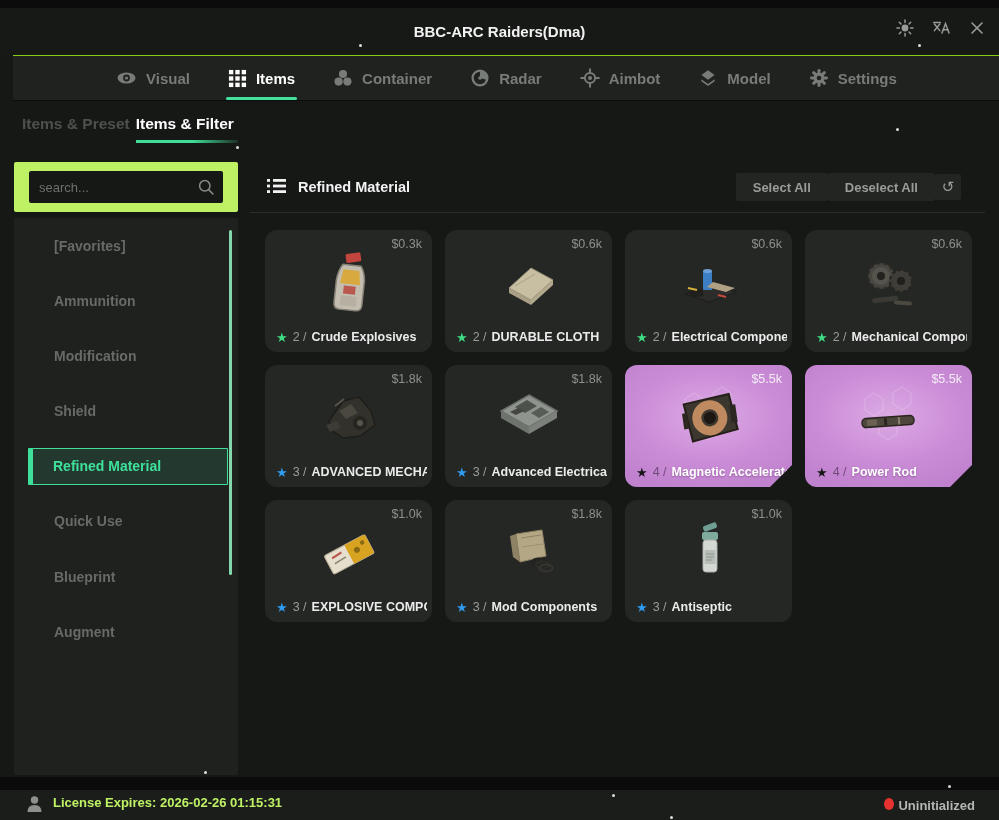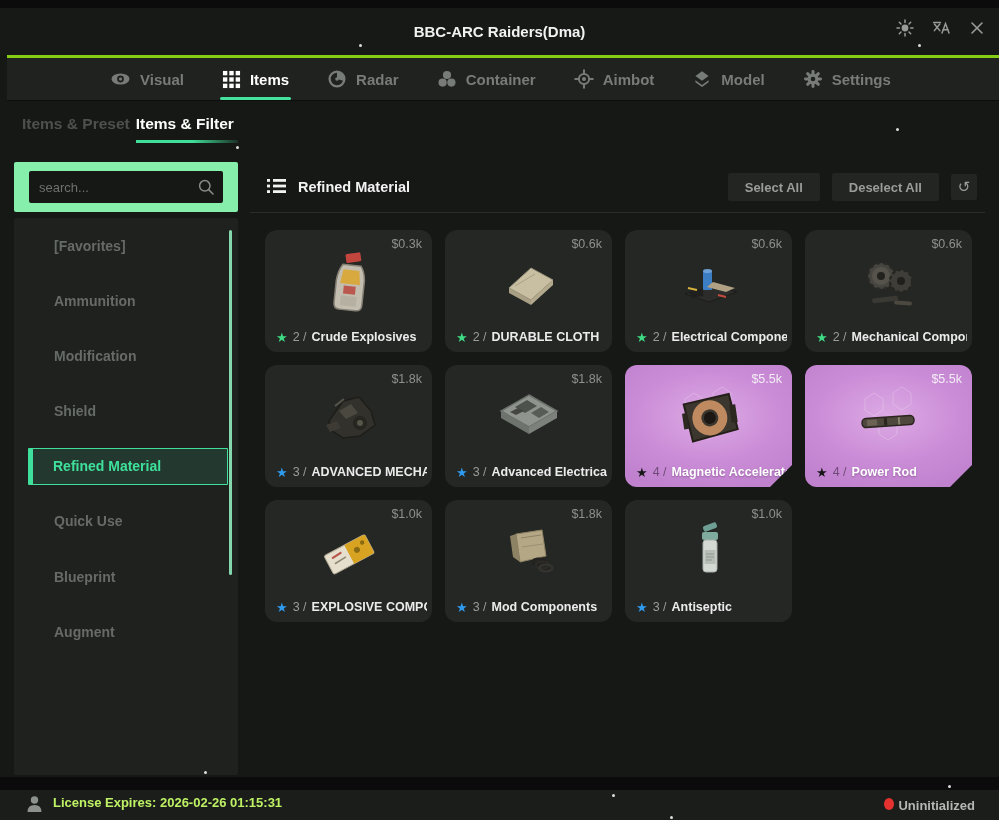--- a/index.html
+++ b/index.html
@@ -6,57 +6,57 @@
   body{width:999px;height:820px;background:#161816;font-family:"Liberation Sans",sans-serif;
        overflow:hidden;position:relative;}
   
   .titlebar{position:absolute;top:0;left:0;right:0;height:55px;background:#171917}
   .titlebar .topstrip{position:absolute;top:0;left:0;right:0;height:8px;background:#0a0b0a}
   .title{position:absolute;top:8px;left:0;right:0;height:47px;display:flex;align-items:center;
          justify-content:center;color:#f2f2f2;font-weight:bold;font-size:15px}
   .tb-icons{position:absolute;top:16px;right:10px;display:flex;gap:12px;color:#989c98}
   .tb-icon{width:24px;height:24px;display:flex;align-items:center;justify-content:center;cursor:pointer}
   
-  .tabbar{position:absolute;top:55px;left:7px;right:0;height:45px;background:#20221f;
-          border-top:3px solid #84cc16;box-shadow:0 1px 0 #0c0d0c;box-sizing:border-box}
+  .tabbar{position:absolute;top:55px;left:13px;right:0;height:45px;background:#20221f;
+          border-top:1px solid #84cc16;box-shadow:0 1px 0 #0c0d0c;box-sizing:border-box}
   .tabs{display:flex;gap:34px;margin-left:101px;height:100%}
   .tab{position:relative;display:flex;align-items:center;gap:9px;color:#787c78;font-weight:bold;
        font-size:15px;cursor:pointer;padding:0 2px}
   .tab.active{color:#ffffff}
   .tab.active::after{content:"";position:absolute;left:0;right:0;bottom:0;height:3px;
        background:#44e29c;border-radius:2px}
   .ticon{display:flex;align-items:center}
   
   .subtabs{position:absolute;top:100px;left:22px;display:flex;gap:6px;height:48px;align-items:center}
   .subtab{font-weight:bold;font-size:15.5px;color:#4d514d;position:relative;cursor:pointer}
   .subtab.active{color:#fdfdfd}
   .subtab.active::after{content:"";position:absolute;left:0;right:-4px;bottom:-10px;height:3px;
        background:linear-gradient(90deg,#40df99 55%,rgba(64,223,153,0.12))}
   
-  .search-panel{position:absolute;left:14px;top:162px;width:224px;height:50px;background:#86efac;border-radius:2px}
+  .search-panel{position:absolute;left:14px;top:162px;width:224px;height:50px;background:#bef264;border-radius:2px}
   .search-box{position:absolute;left:15px;right:15px;top:9px;bottom:9px;background:#161816;
        display:flex;align-items:center;border-radius:2px}
   .search-box input{flex:1;background:transparent;border:none;outline:none;color:#9a9a9a;
        font:13px "Liberation Sans",sans-serif;padding:0 0 0 10px;min-width:0}
   .search-box input::placeholder{color:#6d716d}
   .search-mag{width:34px;display:flex;align-items:center;justify-content:center;cursor:pointer}
   .cat-panel{position:absolute;left:14px;top:218px;width:224px;height:557px;background:#1f211f;
        border-radius:2px;overflow:hidden}
   .cat-item{height:55.2px;display:flex;align-items:center;padding-left:40px;color:#666b66;
        font-weight:bold;font-size:14px;box-sizing:border-box;cursor:pointer}
   .cat-item.sel{height:37px;margin:9px 10px 9px 14px;padding-left:20px;
        background:rgba(62,224,155,0.13);border:1px solid #3ee09b;border-left:5px solid #3ee09b;
        color:#3ee09b;border-radius:1px}
   .cat-scrollbar{position:absolute;left:229px;top:230px;width:3px;height:345px;background:#84d7ac;border-radius:2px}
   
   .panel-header{position:absolute;left:250px;right:14px;top:162px;height:50px}
   .ph-icon{position:absolute;left:17px;top:15px}
   .ph-title{position:absolute;left:48px;top:0;height:50px;display:flex;align-items:center;
        color:#f2f2f2;font-weight:bold;font-size:14.5px}
-  .ph-actions{position:absolute;right:8px;top:11px;display:flex;gap:12px;align-items:center}
+  .ph-actions{position:absolute;right:24px;top:11px;display:flex;align-items:center}
   .btn{height:28px;padding:0 17px;background:#232523;color:#999d99;font-weight:bold;font-size:13px;
        display:flex;align-items:center;border-radius:2px;cursor:pointer}
   .btn-reset{width:26px;height:26px;background:#232523;color:#999d99;display:flex;align-items:center;
        justify-content:center;font-size:15px;border-radius:2px;cursor:pointer}
   .panel-divider{position:absolute;left:250px;right:14px;top:212px;height:1px;background:#2b2d2b}
   
   .grid{position:absolute;left:265px;top:230px;display:grid;grid-template-columns:repeat(4,167px);gap:13px}
   .card{position:relative;width:167px;height:122px;background:#252725;border-radius:12px;cursor:pointer}
   .card .price{position:absolute;top:7px;right:10px;font-size:12.5px;color:#8d918d}
   .card .art{position:absolute;top:14px;left:0;right:0;display:flex;justify-content:center}
@@ -143,37 +143,37 @@
             <rect x="14.4" y="7.7" width="4.6" height="4.6"></rect>
             <rect x="1" y="14.4" width="4.6" height="4.6"></rect>
             <rect x="7.7" y="14.4" width="4.6" height="4.6"></rect>
             <rect x="14.4" y="14.4" width="4.6" height="4.6"></rect>
           </svg>
         </span>
         <span>Items</span>
       </div>
       <div class="tab">
         <span class="ticon">
+          <svg width="20" height="20" viewBox="0 0 20 20" fill="currentColor">
+            <circle cx="10" cy="6" r="4.1"></circle>
+            <circle cx="5.6" cy="13.6" r="4.1"></circle>
+            <circle cx="14.4" cy="13.6" r="4.1"></circle>
+          </svg>
+        </span>
+        <span>Container</span>
+      </div>
+      <div class="tab">
+        <span class="ticon">
           <svg width="20" height="20" viewBox="0 0 20 20">
             <circle cx="10" cy="10" r="7.4" fill="none" stroke="currentColor" stroke-width="2.3"></circle>
             <path d="M10 10 L10 2.6 A7.4 7.4 0 0 1 17.1 12 Z" fill="currentColor"></path>
             <circle cx="10" cy="10" r="1.8" fill="currentColor"></circle>
           </svg>
         </span>
         <span>Radar</span>
-      </div>
-      <div class="tab">
-        <span class="ticon">
-          <svg width="20" height="20" viewBox="0 0 20 20" fill="currentColor">
-            <circle cx="10" cy="6" r="4.1"></circle>
-            <circle cx="5.6" cy="13.6" r="4.1"></circle>
-            <circle cx="14.4" cy="13.6" r="4.1"></circle>
-          </svg>
-        </span>
-        <span>Container</span>
       </div>
       <div class="tab">
         <span class="ticon">
           <svg width="20" height="20" viewBox="0 0 20 20">
             <circle cx="10" cy="10" r="5.1" fill="none" stroke="currentColor" stroke-width="2"></circle>
             <circle cx="10" cy="10" r="2" fill="currentColor"></circle>
             <g stroke="currentColor" stroke-width="2" stroke-linecap="round">
               <line x1="10" y1="1.2" x2="10" y2="3.8"></line>
               <line x1="10" y1="16.2" x2="10" y2="18.8"></line>
               <line x1="1.2" y1="10" x2="3.8" y2="10"></line>

